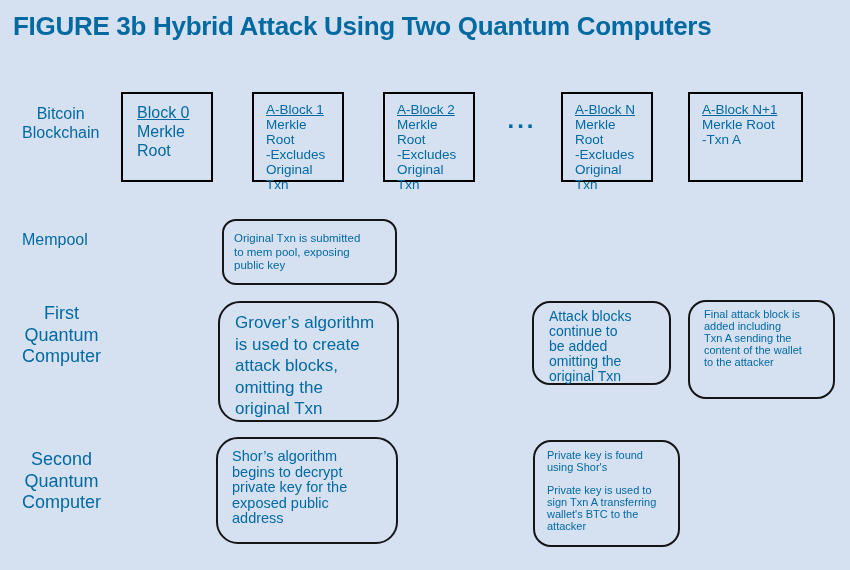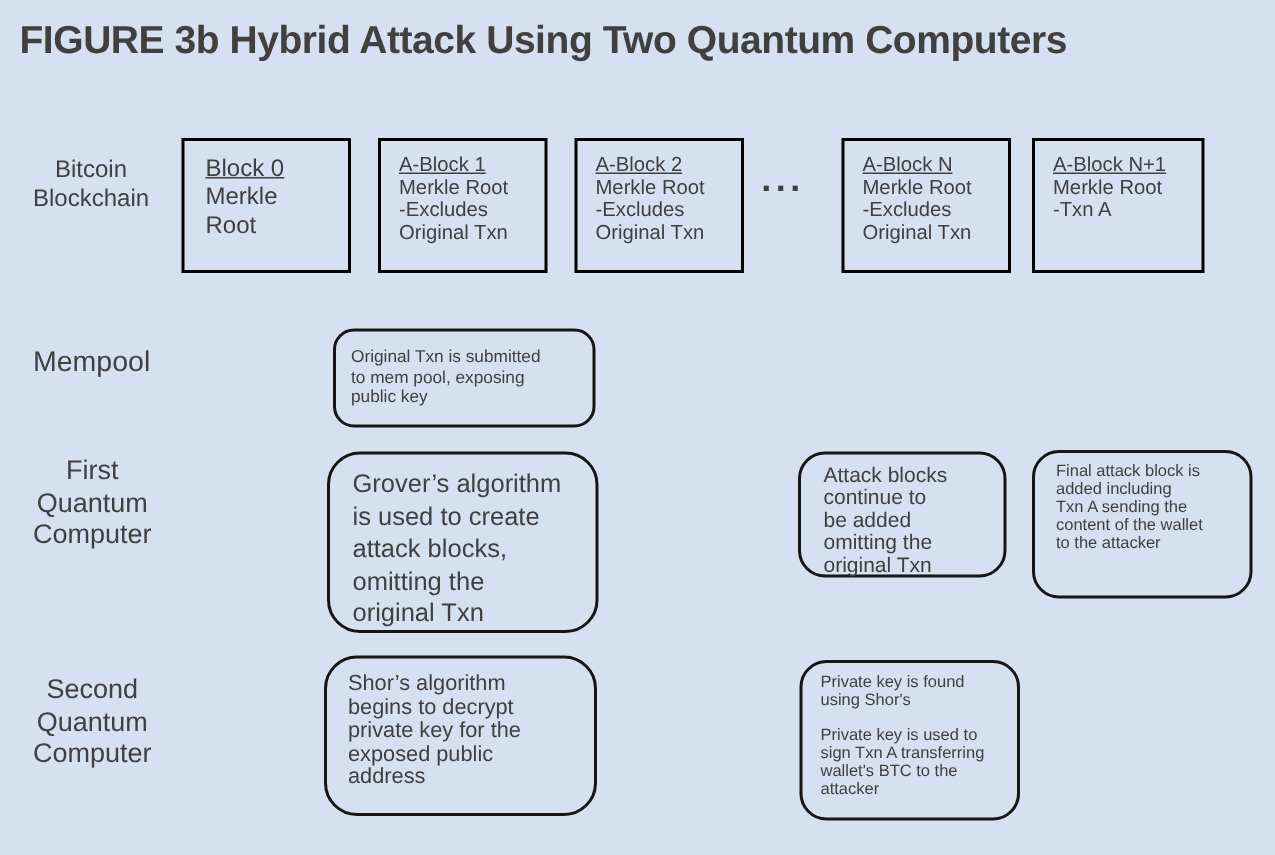--- a/index.html
+++ b/index.html
@@ -1,36 +1,36 @@
 <!DOCTYPE html>
 <html><head>
 <meta charset="utf-8">
 <style>
   html,body{margin:0;padding:0;}
   .canvas{
     position:relative;
     width:850px;height:570px;
     background:#d5e1f1;
     font-family:"Liberation Sans", sans-serif;
-    color:#404040;
+    color:#0369a1;
     overflow:hidden;
   }
   .pre{white-space:pre-line;}
   .title{
     position:absolute;left:13px;top:11px;
     font-size:26px;font-weight:bold;letter-spacing:-0.3px;
   }
   .row-label{position:absolute;left:22px;text-align:center;}
   .label-blockchain{top:104px;font-size:16px;line-height:19px;}
-  .label-mempool{top:231px;font-size:19px;}
+  .label-mempool{top:231px;font-size:16px;}
   .label-first{top:303px;font-size:18px;line-height:21.5px;}
   .label-second{top:449px;font-size:18px;line-height:21.5px;}
 
   .block{
-    position:absolute;top:92px;height:90px;width:113px;
+    position:absolute;top:92px;height:90px;width:92px;
     border:2px solid #000;box-sizing:border-box;
     padding:8px 4px 0 12px;
     font-size:13.5px;line-height:15px;
   }
   .block .block-title{text-decoration:underline;}
   .block-0{left:121px;font-size:16px;line-height:19px;padding-left:14px;padding-top:9px;}
   .block-1{left:252px;}
   .block-2{left:383px;}
   .block-n{left:543px;margin-left:18px;}
   .block-n1{left:688px;width:115px;}

